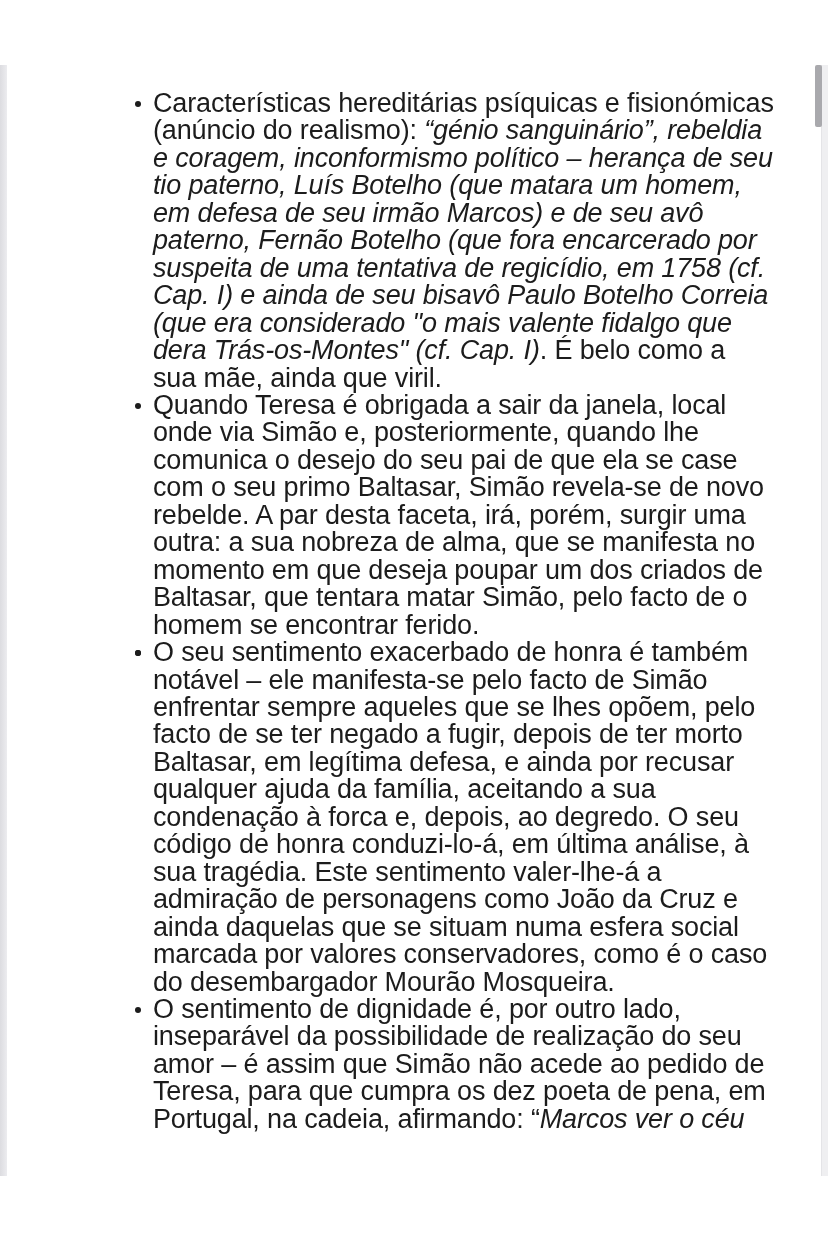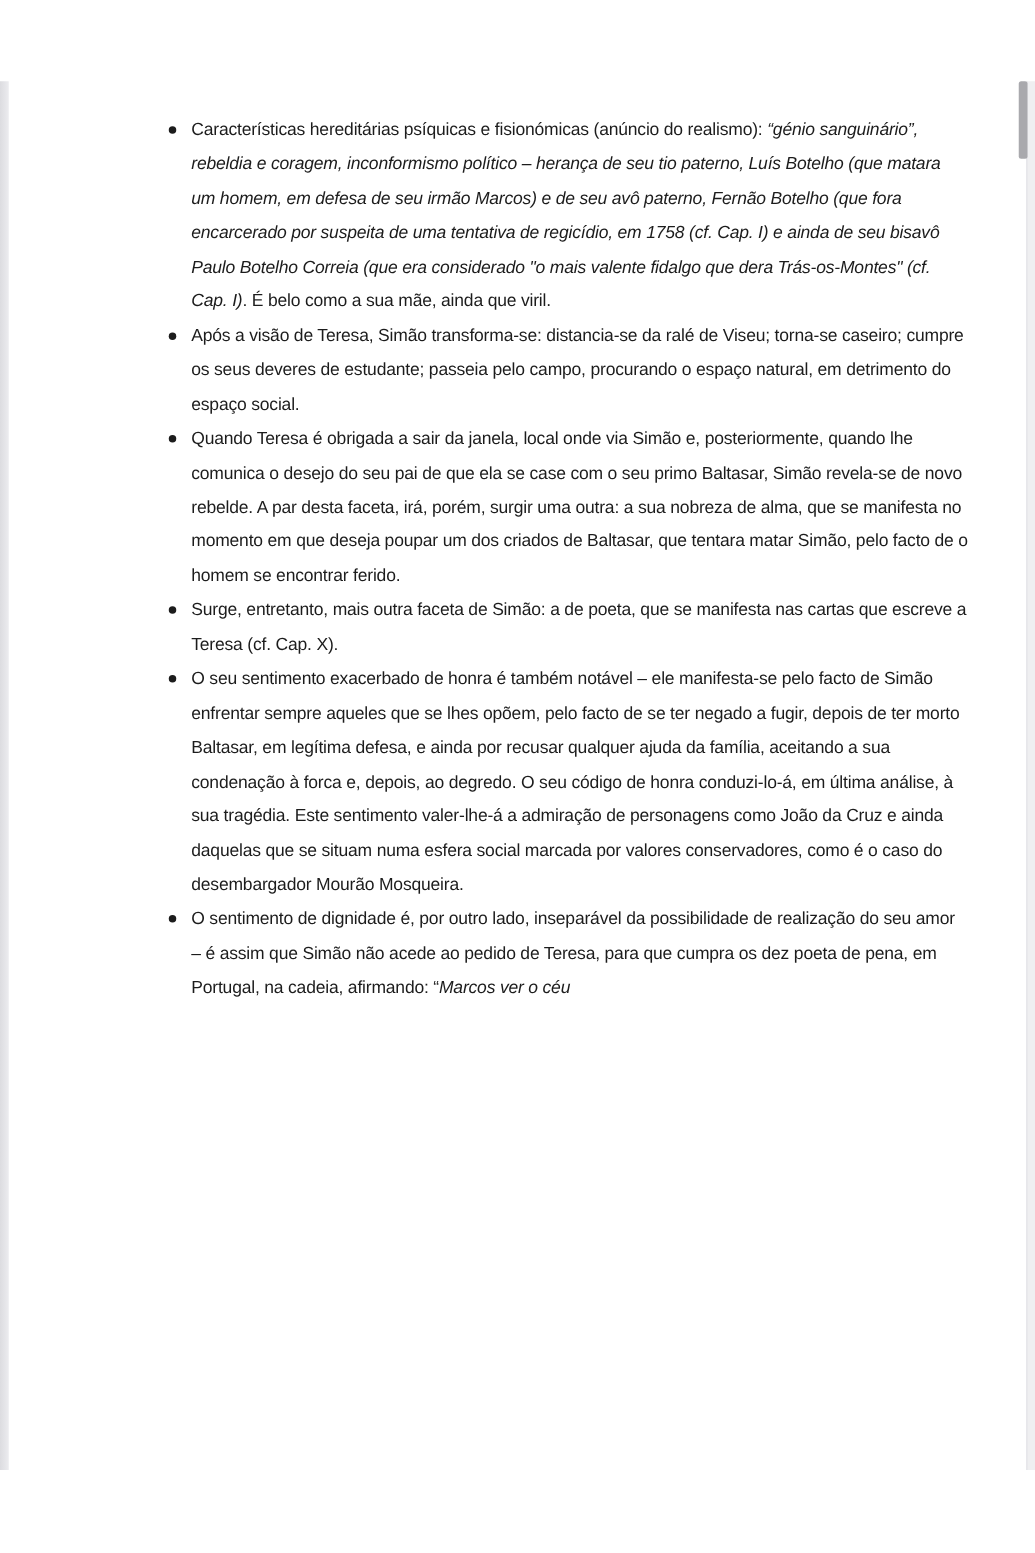--- a/index.html
+++ b/index.html
@@ -34,21 +34,21 @@
     left: 815px; top: 0px;
     width: 7px; height: 62px;
     background: #a9a9ad;
     border-radius: 2px;
   }
   .content {
     position: absolute;
     left: 153px; top: 25px;
     width: 622px;
     color: #1c1c1c;
-    font-size: 14px;
+    font-size: 27px;
     line-height: 27.45px;
     letter-spacing: -0.15px;
   }
   ul.bullets {
     list-style: none;
     margin: 0; padding: 0;
   }
   ul.bullets li {
     position: relative;
     margin: 0; padding: 0;
@@ -71,29 +71,24 @@
   <div class="scroll-thumb"></div>
 
   <div class="content">
     <ul class="bullets">
       <li>
         <span class="bullet-dot"></span>
         <span>Características hereditárias psíquicas e fisionómicas (anúncio do realismo): </span><span class="it">“génio sanguinário”, rebeldia e coragem, inconformismo político – herança de seu tio paterno, Luís Botelho (que matara um homem, em defesa de seu irmão Marcos) e de seu avô paterno, Fernão Botelho (que fora encarcerado por suspeita de uma tentativa de regicídio, em 1758 (cf. Cap. I) e ainda de seu bisavô Paulo Botelho Correia (que era considerado "o mais valente fidalgo que dera Trás-os-Montes" (cf. Cap. I)</span><span>. É belo como a sua mãe, ainda que viril.</span>
       </li>
       <li>
         <span class="bullet-dot"></span>
-        <span>Após a visão de Teresa, Simão transforma-se: distancia-se da ralé de Viseu; torna-se caseiro; cumpre os seus deveres de estudante; passeia pelo campo, procurando o espaço natural, em detrimento do espaço social.</span>
-      </li>
-      <li>
-        <span class="bullet-dot"></span>
         <span>Quando Teresa é obrigada a sair da janela, local onde via Simão e, posteriormente, quando lhe comunica o desejo do seu pai de que ela se case com o seu primo Baltasar, Simão revela-se de novo rebelde. A par desta faceta, irá, porém, surgir uma outra: a sua nobreza de alma, que se manifesta no momento em que deseja poupar um dos criados de Baltasar, que tentara matar Simão, pelo facto de o homem se encontrar ferido.</span>
       </li>
       <li>
         <span class="bullet-dot"></span>
-        <span>Surge, entretanto, mais outra faceta de Simão: a de poeta, que se manifesta nas cartas que escreve a Teresa (cf. Cap. X).</span>
       </li>
       <li>
         <span class="bullet-dot"></span>
         <span>O seu sentimento exacerbado de honra é também notável – ele manifesta-se pelo facto de Simão enfrentar sempre aqueles que se lhes opõem, pelo facto de se ter negado a fugir, depois de ter morto Baltasar, em legítima defesa, e ainda por recusar qualquer ajuda da família, aceitando a sua condenação à forca e, depois, ao degredo. O seu código de honra conduzi-lo-á, em última análise, à sua tragédia. Este sentimento valer-lhe-á a admiração de personagens como João da Cruz e ainda daquelas que se situam numa esfera social marcada por valores conservadores, como é o caso do desembargador Mourão Mosqueira.</span>
       </li>
       <li>
         <span class="bullet-dot"></span>
         <span>O sentimento de dignidade é, por outro lado, inseparável da possibilidade de realização do seu amor – é assim que Simão não acede ao pedido de Teresa, para que cumpra os dez poeta de pena, em Portugal, na cadeia, afirmando: “</span><span class="it">Marcos ver o céu</span>
       </li>
     </ul>

